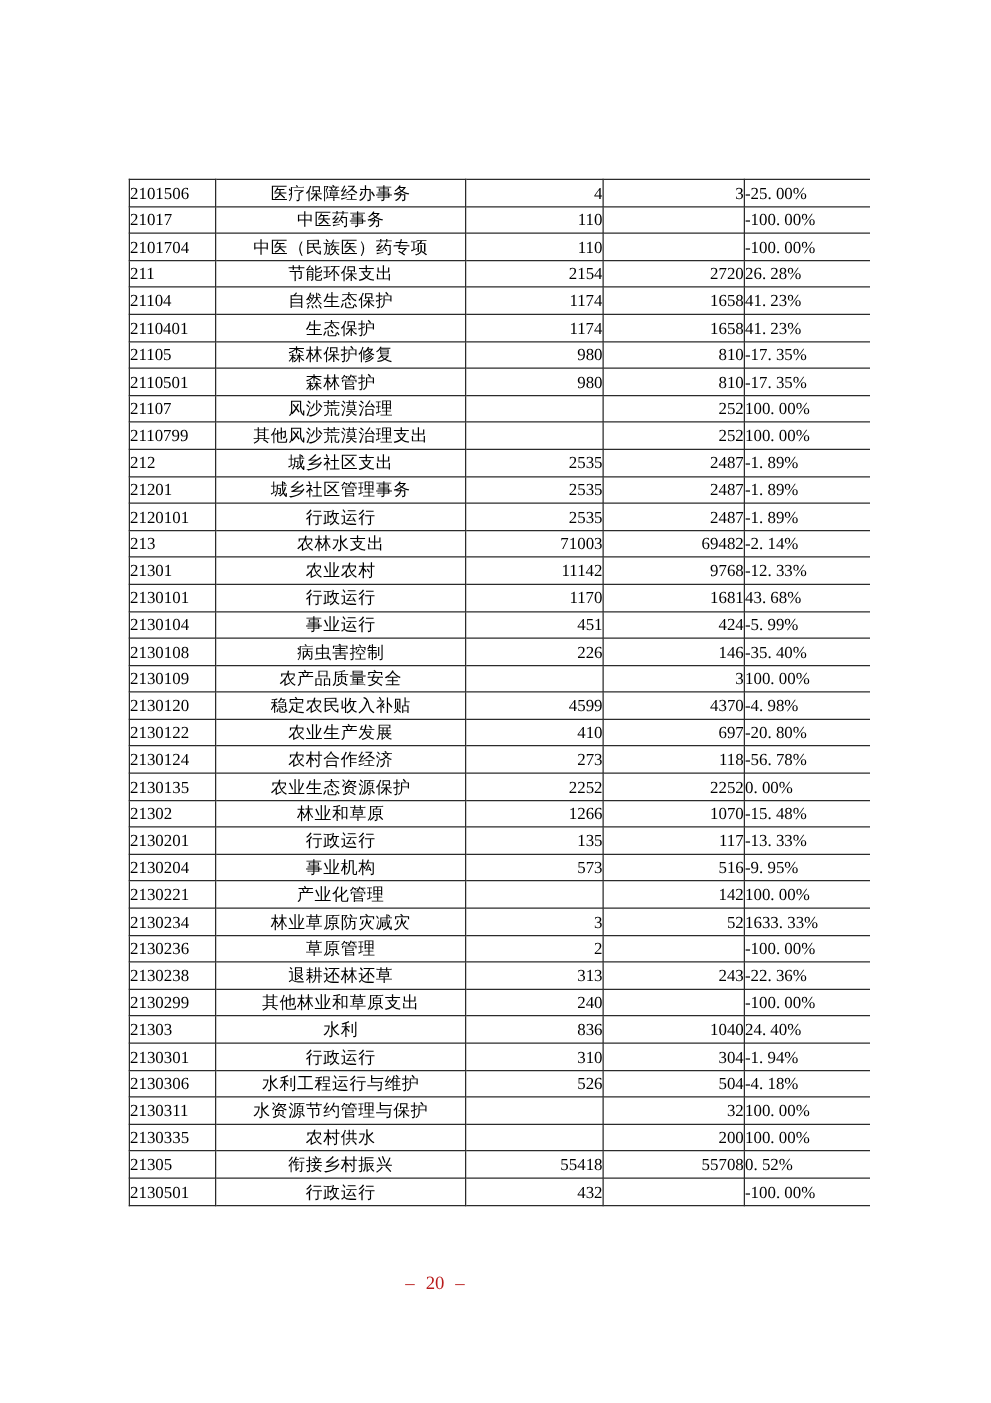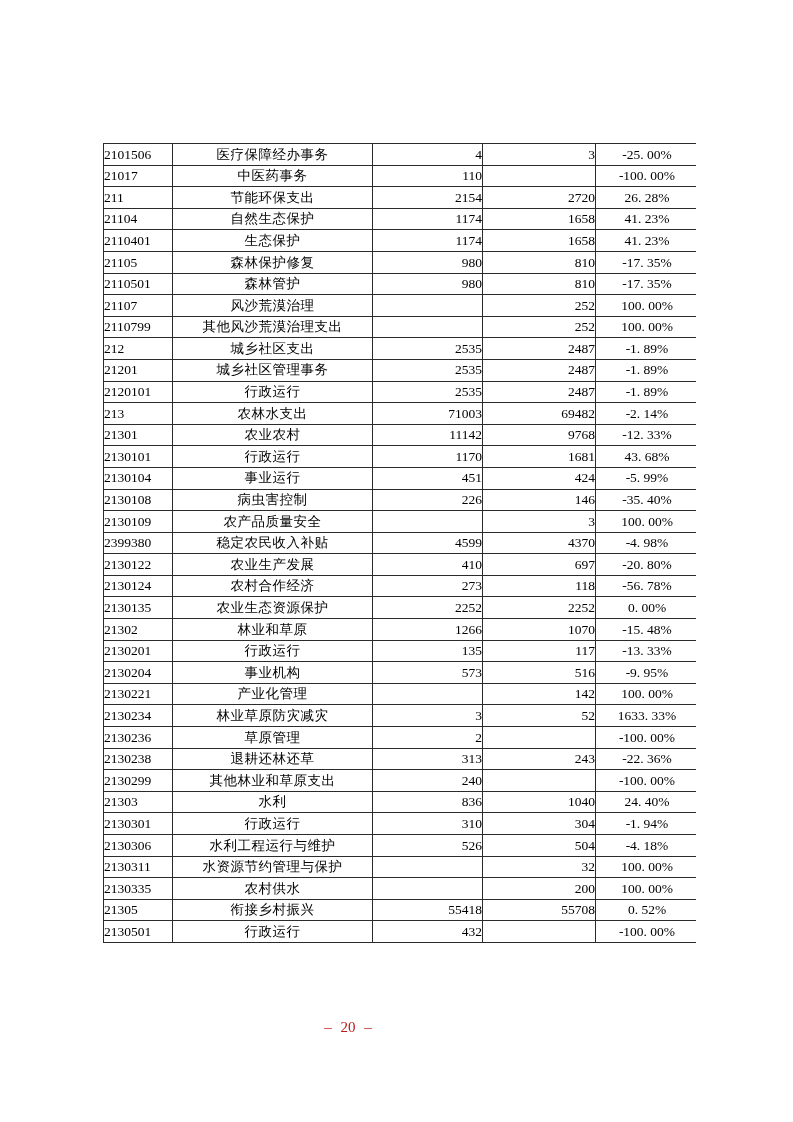--- a/index.html
+++ b/index.html
@@ -30,21 +30,21 @@
     padding: 0;
     font-size: 13.5px;
     line-height: 1;
     vertical-align: middle;
     white-space: nowrap;
     overflow: hidden;
   }
   td.c-code { text-align: left;  padding-left: 3px; }
   td.c-item { text-align: center;  padding-left: 4px; letter-spacing: 0.5px; }
   td.c-num  { text-align: right; padding-right: 2px; }
-  td.c-pct  { text-align: center; padding-right: 1px; }
+  td.c-pct  { text-align: left; padding-right: 1px; }
   .footer {
     position: absolute;
     top: 1019px;
     left: 0;
     width: 100%;
     text-align: center;
     font-size: 15px;
     word-spacing: 5px;
     color: #b91c1c;
   }
@@ -71,20 +71,27 @@
           <td class="c-pct">-25. 00%</td>
         </tr>
         <tr>
           <td class="c-code">21017</td>
           <td class="c-item">中医药事务</td>
           <td class="c-num">110</td>
           <td class="c-num"></td>
           <td class="c-pct">-100. 00%</td>
         </tr>
         <tr>
+          <td class="c-code">2101704</td>
+          <td class="c-item">中医（民族医）药专项</td>
+          <td class="c-num">110</td>
+          <td class="c-num"></td>
+          <td class="c-pct">-100. 00%</td>
+        </tr>
+        <tr>
           <td class="c-code">211</td>
           <td class="c-item">节能环保支出</td>
           <td class="c-num">2154</td>
           <td class="c-num">2720</td>
           <td class="c-pct">26. 28%</td>
         </tr>
         <tr>
           <td class="c-code">21104</td>
           <td class="c-item">自然生态保护</td>
           <td class="c-num">1174</td>
@@ -183,21 +190,21 @@
           <td class="c-pct">-35. 40%</td>
         </tr>
         <tr>
           <td class="c-code">2130109</td>
           <td class="c-item">农产品质量安全</td>
           <td class="c-num"></td>
           <td class="c-num">3</td>
           <td class="c-pct">100. 00%</td>
         </tr>
         <tr>
-          <td class="c-code">2399380</td>
+          <td class="c-code">2130120</td>
           <td class="c-item">稳定农民收入补贴</td>
           <td class="c-num">4599</td>
           <td class="c-num">4370</td>
           <td class="c-pct">-4. 98%</td>
         </tr>
         <tr>
           <td class="c-code">2130122</td>
           <td class="c-item">农业生产发展</td>
           <td class="c-num">410</td>
           <td class="c-num">697</td>

